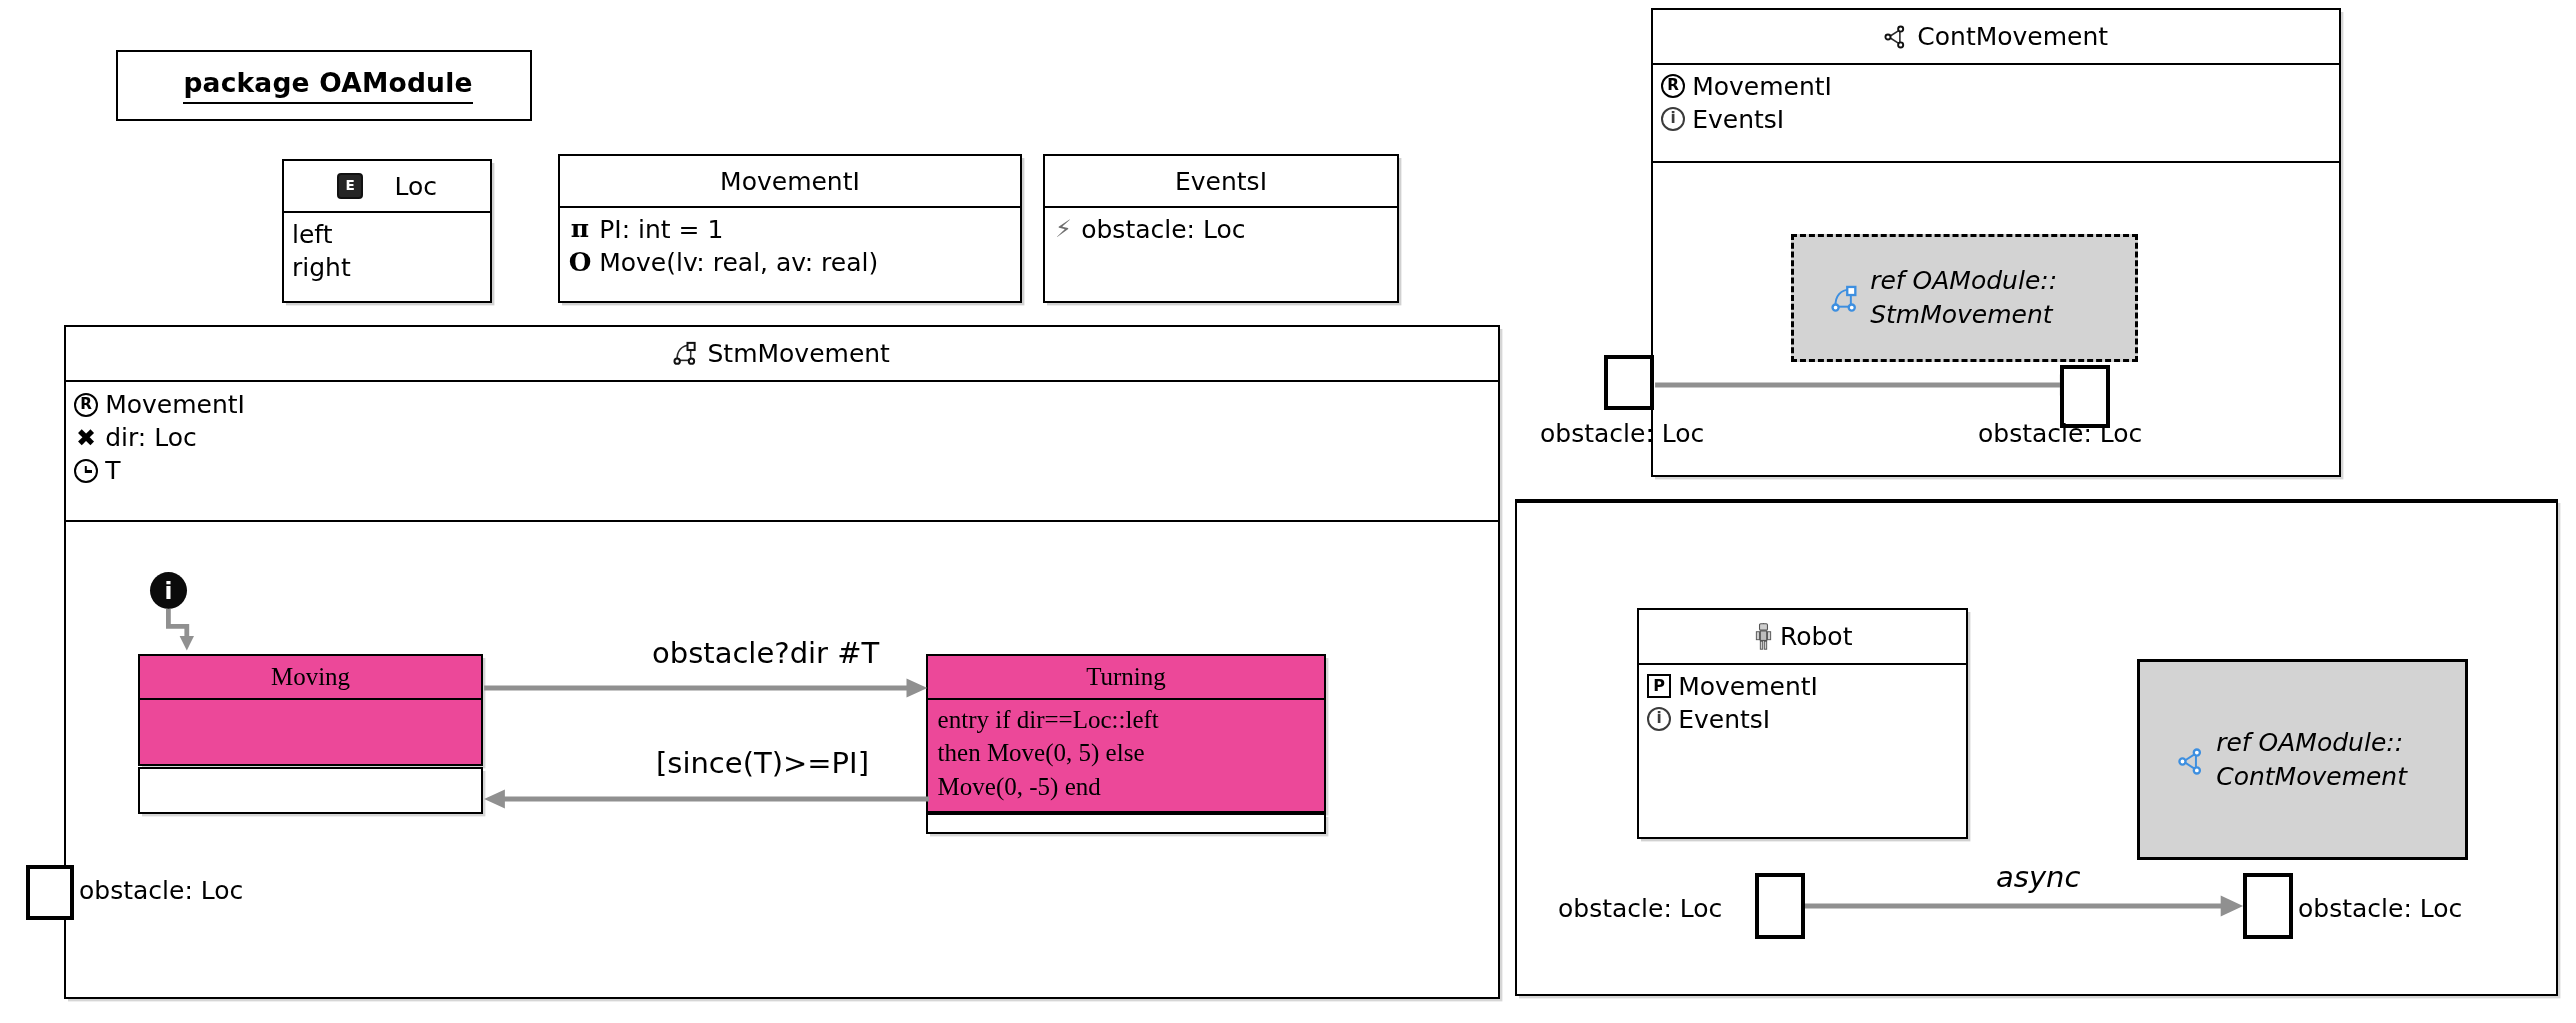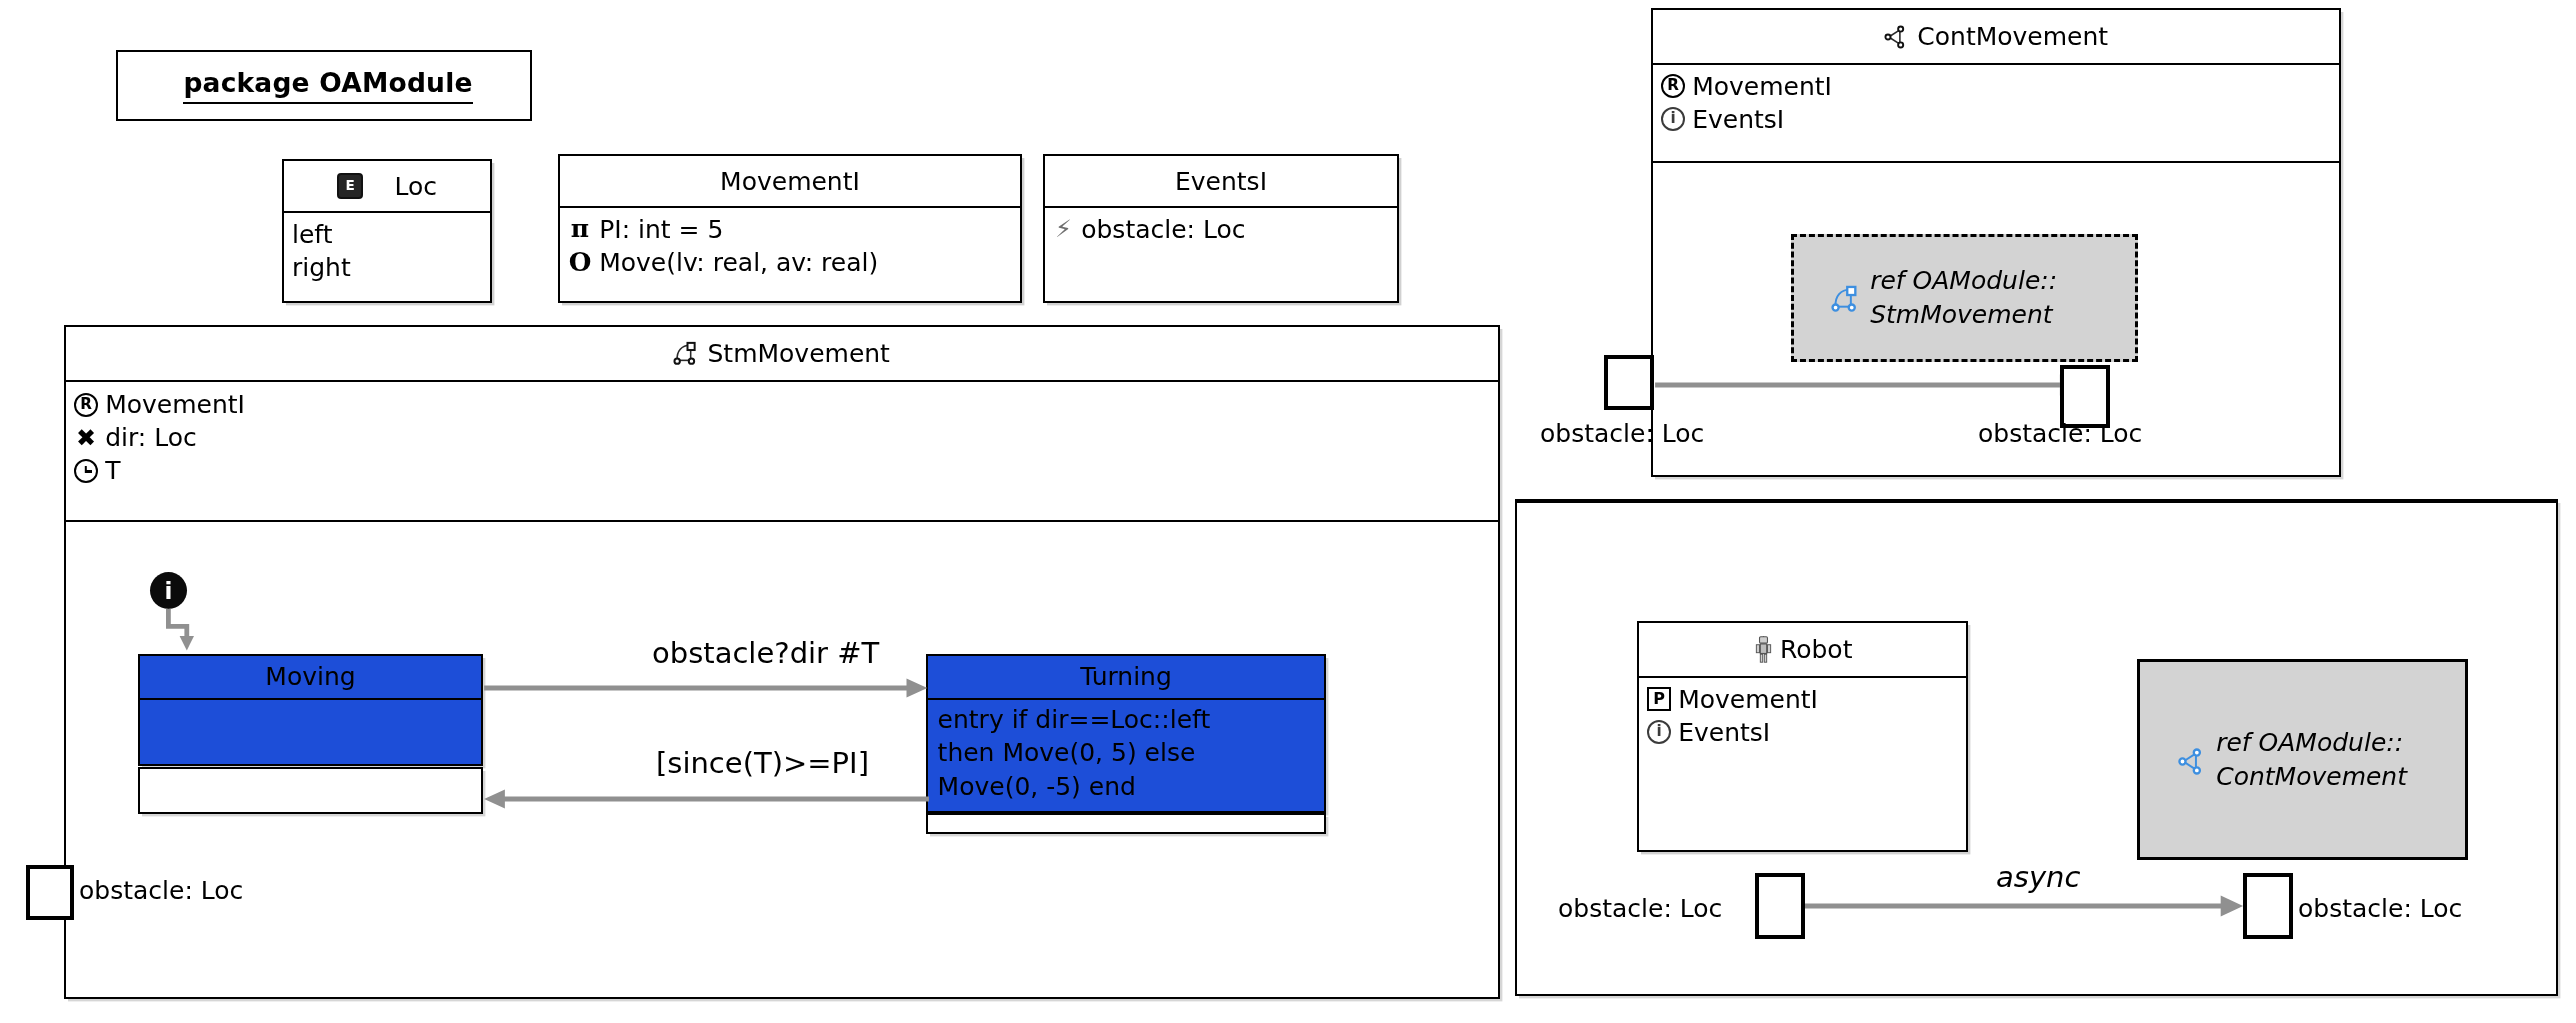--- a/index.html
+++ b/index.html
@@ -189,24 +189,25 @@
   .ico-robot {
     width: 21px; height: 27px;
     position: relative;
   }
   
   .ico-graph { width: 27px; height: 26px; }
 
   
   .state-box {
     position: absolute;
-    background: #1d4ed8;
+    background: #ec4899;
     border: 2.4px solid #000;
     box-sizing: border-box;
     box-shadow: 3.2px 3.2px 0 -0.8px rgba(0,0,0,0.16);
+    font-family: Liberation Serif, serif;
   }
   .state-name {
     text-align: center;
     font-size: 25px;
     color: #000;
   }
   .state-body {
     font-size: 25px;
     line-height: 1.33;
     padding: 3.2px 9.6px;
@@ -308,21 +309,21 @@
   </div>
 
   <div class="uml-box" style="left:558px; top:154px; width:464px; height:149px;">
     <div class="uml-title" style="height:50px;">
       <span>MovementI</span>
     </div>
     <div class="uml-sep"></div>
     <div class="uml-compartment">
       <div class="uml-row">
         <span class="ico ico-pi">π</span>
-        <span>PI: int = 5</span>
+        <span>PI: int = 1</span>
       </div>
       <div class="uml-row">
         <span class="ico ico-op">О</span>
         <span>Move(lv: real, av: real)</span>
       </div>
     </div>
   </div>
 
   <div class="uml-box" style="left:1043px; top:154px; width:356px; height:149px;">
     <div class="uml-title" style="height:50px;">
@@ -468,21 +469,21 @@
   <div class="port" style="left:1604px; top:355px; width:50px; height:55px;"></div>
   <div class="port-label" style="left:1540px; top:419px;">obstacle: Loc</div>
 
   <div class="port" style="left:2060px; top:365px; width:50px; height:63px;"></div>
   <div class="port-label" style="left:1978px; top:419px;">obstacle: Loc</div>
 
   <div class="frame" style="left:1515px; top:499px; width:1043px; height:497px;">
     <div class="uml-sep"></div>
   </div>
 
-  <div class="uml-box" style="left:1637px; top:621px; width:331px; height:231px;">
+  <div class="uml-box" style="left:1637px; top:608px; width:331px; height:231px;">
     <div class="uml-title" style="height:53px;">
       <span class="ico ico-robot">
         <svg width="21" height="27" viewBox="0 0 26 34">
           <rect x="8" y="1" width="10" height="8" rx="1.5" fill="#cfcfcf" stroke="#555" stroke-width="1.4"></rect>
           <line x1="13" y1="0" x2="13" y2="1" stroke="#555" stroke-width="1.4"></line>
           <rect x="9" y="10" width="8" height="12" fill="#bdbdbd" stroke="#555" stroke-width="1.4"></rect>
           <rect x="4" y="11" width="4" height="10" fill="#cfcfcf" stroke="#555" stroke-width="1.2"></rect>
           <rect x="18" y="11" width="4" height="10" fill="#cfcfcf" stroke="#555" stroke-width="1.2"></rect>
           <rect x="9" y="23" width="3" height="10" fill="#cfcfcf" stroke="#555" stroke-width="1.2"></rect>
           <rect x="14" y="23" width="3" height="10" fill="#cfcfcf" stroke="#555" stroke-width="1.2"></rect>

